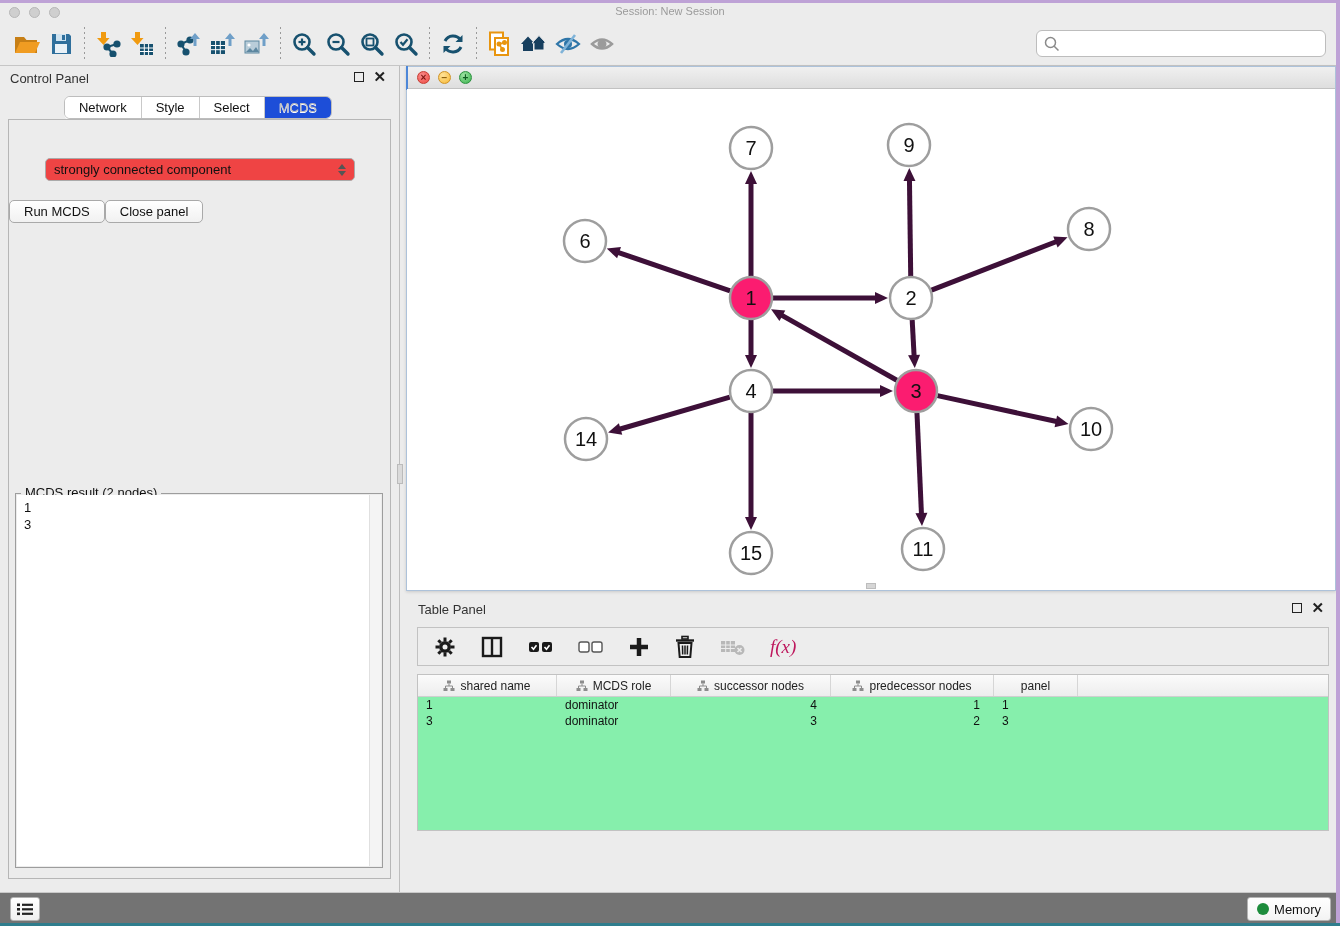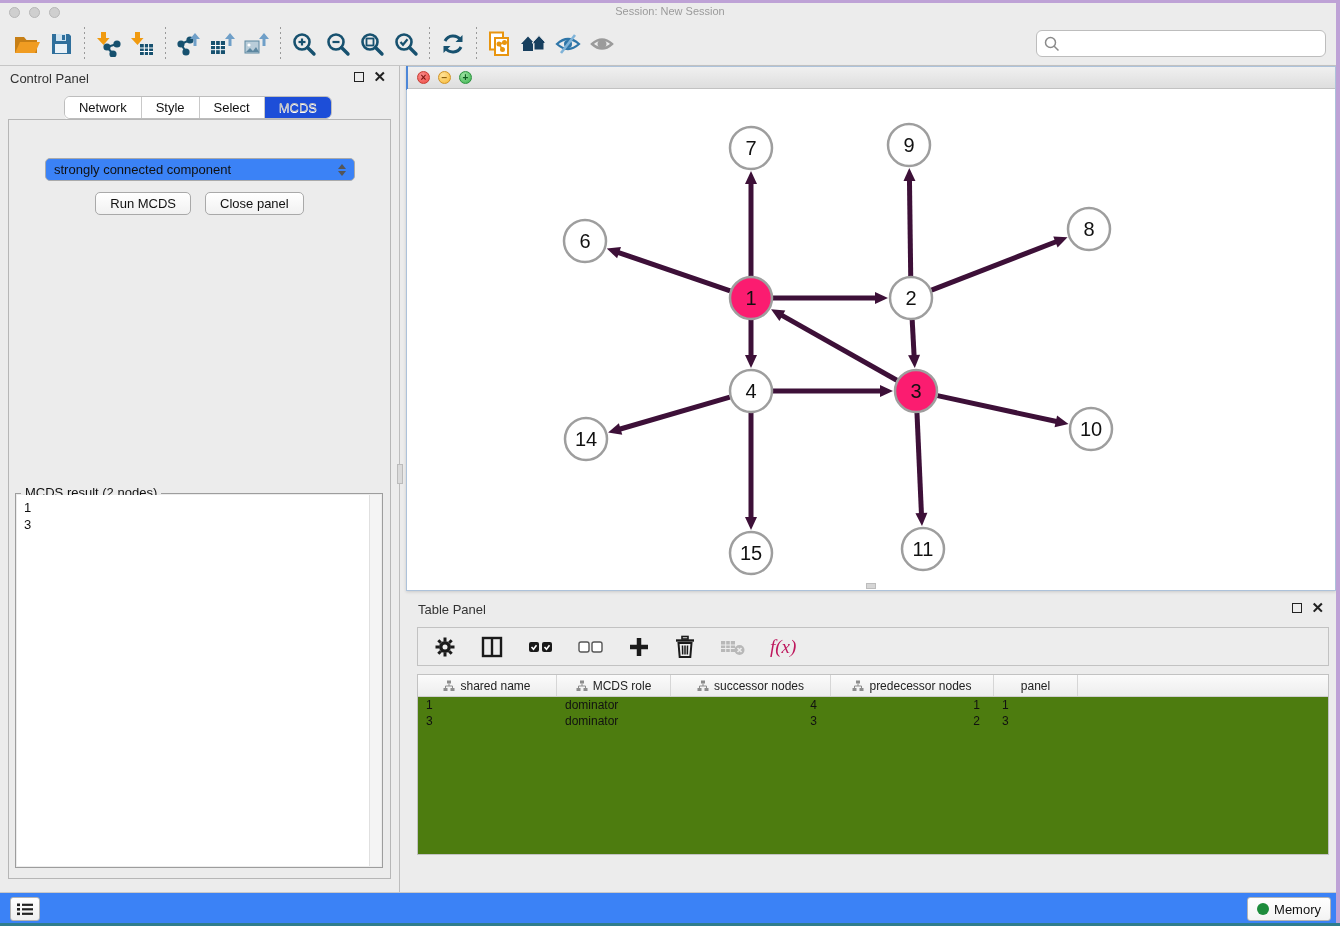--- a/index.html
+++ b/index.html
@@ -38,27 +38,27 @@
   .float-ic{width:10px;height:10px;border:1.6px solid #222;}
   .close-ic{font-size:15px;font-weight:bold;color:#222;line-height:10px;}
   .cp-tabs{position:absolute;top:30px;left:0;right:0;display:flex;justify-content:center;}
   .tabgroup{display:flex;border:1px solid #bdbdbd;border-radius:6px;overflow:hidden;background:#fff;
     box-shadow:0 1px 0 rgba(255,255,255,.7);}
   .tab{padding:3px 14px;font-size:13px;color:#111;background:#fff;border-right:1px solid #c9c9c9;white-space:nowrap;}
   .tab:last-child{border-right:none;}
   .tab.etched{background:#1d4ed8;color:#bfbfbf;text-shadow:0 1px 0 #fff;}
   .cp-box{position:absolute;left:8px;right:5px;top:53px;bottom:13px;border:1px solid #b6b6b6;background:#ececec;}
   .opt-label{position:absolute;top:16px;left:0;right:0;text-align:center;font-size:13px;color:#111;}
-  .selectbox{position:absolute;top:38px;left:36px;width:310px;height:23px;background:#3b82f6;
+  .selectbox{position:absolute;top:38px;left:36px;width:310px;height:23px;background:#ef4444;
     border:1px solid #aaa;border-radius:5px;display:flex;align-items:center;padding:0 8px;font-size:13px;}
   .selectbox .chevrons{margin-left:auto;display:flex;flex-direction:column;gap:2px;}
   .chevrons i{display:block;width:0;height:0;border-left:4px solid transparent;border-right:4px solid transparent;}
   .chev-up{border-bottom:5px solid #555;}
   .chev-dn{border-top:5px solid #555;}
-  .cp-buttons{position:absolute;top:72px;left:0;right:0;display:flex;justify-content:center;gap:14px;}
+  .cp-buttons{position:absolute;top:80px;left:0;right:0;display:flex;}
   .btn{background:linear-gradient(#ffffff,#f1f1f1);border:1px solid #a9a9a9;border-radius:5px;
     font-size:13px;padding:2px 14px;height:23px;color:#111;}
   .result-fieldset{position:absolute;left:6px;right:7px;top:373px;bottom:10px;border:1px solid #9d9d9d;}
   .result-legend{position:absolute;top:-9px;left:5px;background:#ececec;padding:0 4px;font-size:13px;color:#111;}
   .result-area{position:absolute;inset:1px;background:#fff;display:flex;}
   .result-text{flex:1;padding:4px 2px 0 7px;font-size:13px;line-height:17px;color:#111;white-space:pre-line;}
   .result-scroll{width:12px;background:#f4f4f4;border-left:1px solid #e0e0e0;}
 
   
   .v-split{position:absolute;left:397px;top:66px;width:6px;height:826px;background:#ececec;}
@@ -81,31 +81,31 @@
   .net-canvas svg{position:absolute;left:0;top:0;}
   .nw-resize{position:absolute;bottom:1px;left:50%;margin-left:-5px;width:10px;height:6px;
     background:#d6d6d6;border:1px solid #bdbdbd;}
 
   
   .tpanel{position:absolute;left:406px;top:597px;width:930px;height:293px;background:#ececec;}
   .tp-toolbar{position:absolute;left:11px;right:7px;top:30px;height:39px;border:1px solid #c2c2c2;
     background:#ededed;display:flex;align-items:center;gap:24px;padding-left:16px;}
   .tp-ic{display:flex;align-items:center;justify-content:center;height:28px;}
   .fx-label{font-family:"Liberation Serif", serif;font-style:italic;font-size:19px;color:#be185d;}
-  .tp-table{position:absolute;left:11px;right:7px;top:77px;height:181px;border:1px solid #c2c2c2;background:#4d7c0f;overflow:hidden;}
+  .tp-table{position:absolute;left:11px;right:7px;top:77px;height:157px;border:1px solid #c2c2c2;background:#86efac;overflow:hidden;}
   .th-row{display:flex;height:22px;background:linear-gradient(#fbfbfb,#ededed);border-bottom:1px solid #cfcfcf;}
   .th{display:flex;align-items:center;justify-content:center;gap:5px;font-size:12px;color:#222;
     border-right:1px solid #d6d6d6;height:100%;}
   .td-row{display:flex;height:16px;align-items:center;}
   .td{font-size:12px;color:#111;padding:0 8px;overflow:hidden;white-space:nowrap;}
   .td.right{text-align:right;padding-right:14px;}
   .tp-tabs{position:absolute;left:0;right:0;top:266px;display:flex;justify-content:center;}
 
   
-  .statusbar{position:absolute;left:0;right:0;top:892px;height:31px;background:#3b82f6;border-top:1px solid #c9c9c9;}
+  .statusbar{position:absolute;left:0;right:0;top:892px;height:31px;background:#737373;border-top:1px solid #c9c9c9;}
   .list-btn{position:absolute;left:10px;top:4px;width:30px;height:24px;background:linear-gradient(#fff,#efefef);
     border:1px solid #b3b3b3;border-radius:3px;display:flex;align-items:center;justify-content:center;}
   .memory-btn{position:absolute;right:9px;top:4px;height:24px;background:linear-gradient(#fff,#f3f3f3);
     border:1px solid #b3b3b3;border-radius:3px;display:flex;align-items:center;gap:5px;padding:0 9px;font-size:13px;}
   .mem-dot{width:12px;height:12px;border-radius:50%;background:#1d8c3c;}
 </style>
 </head>
 <body>
 
 <div class="edge-top"></div>

